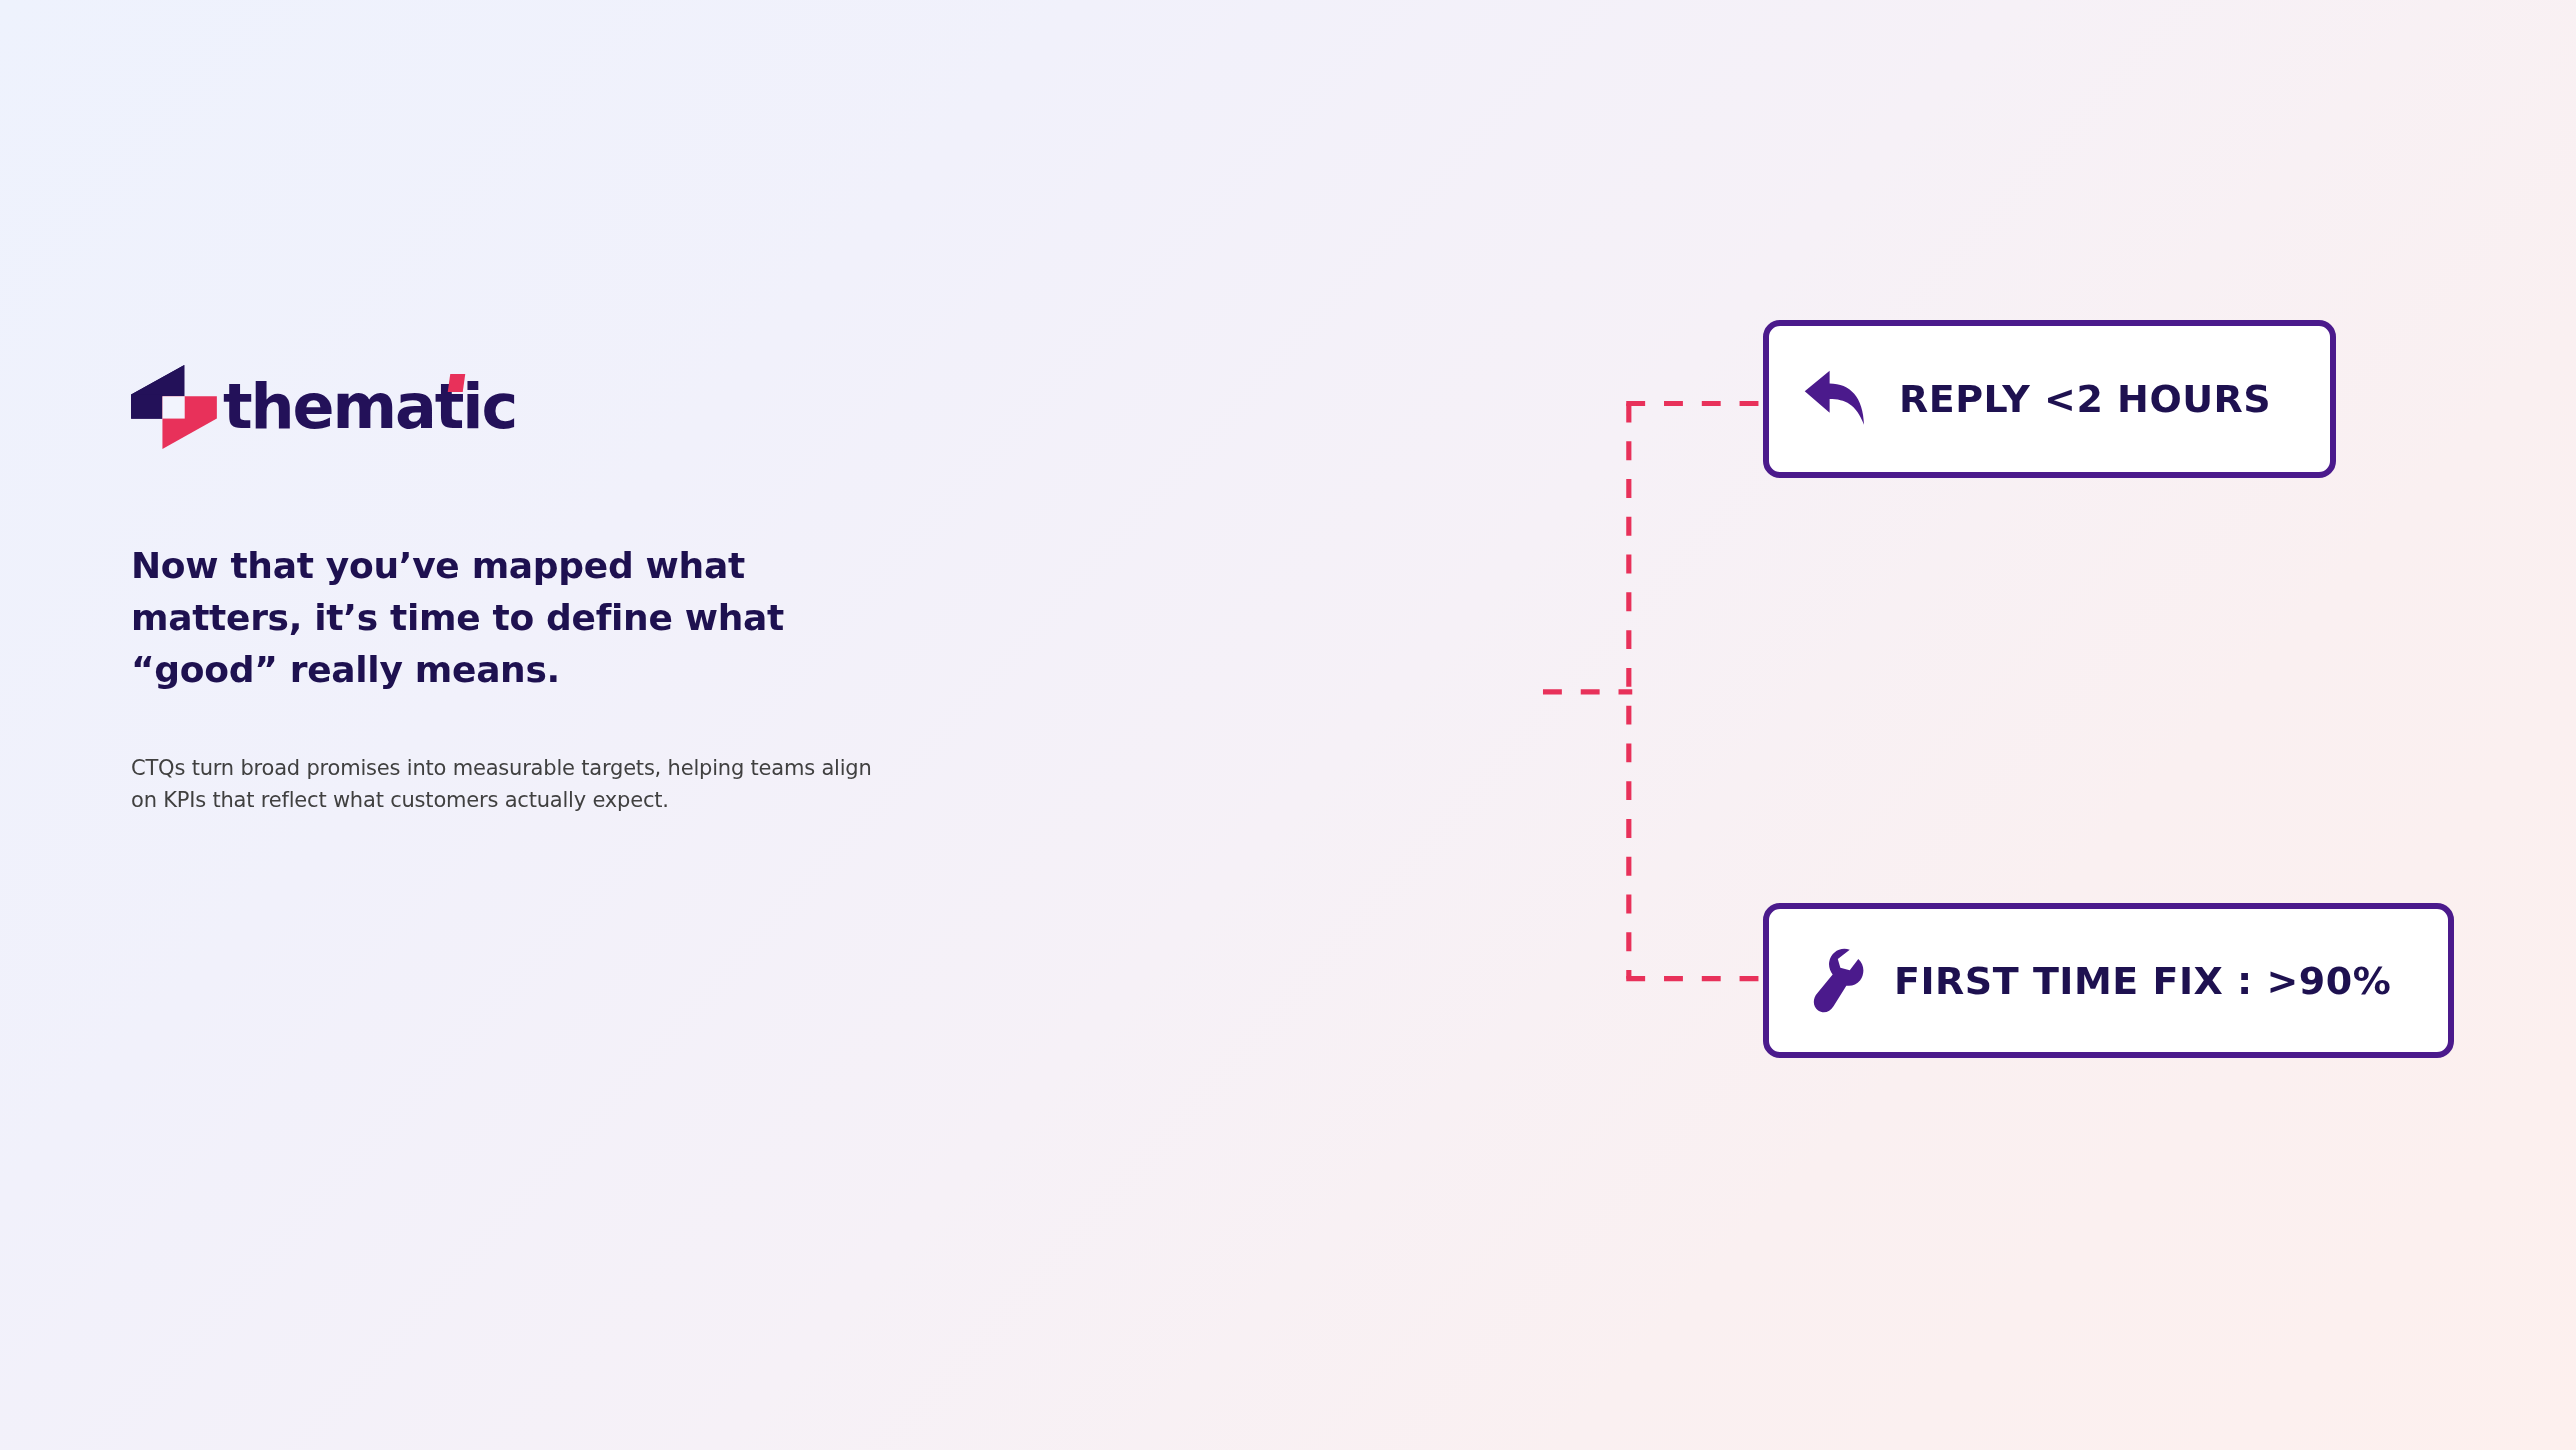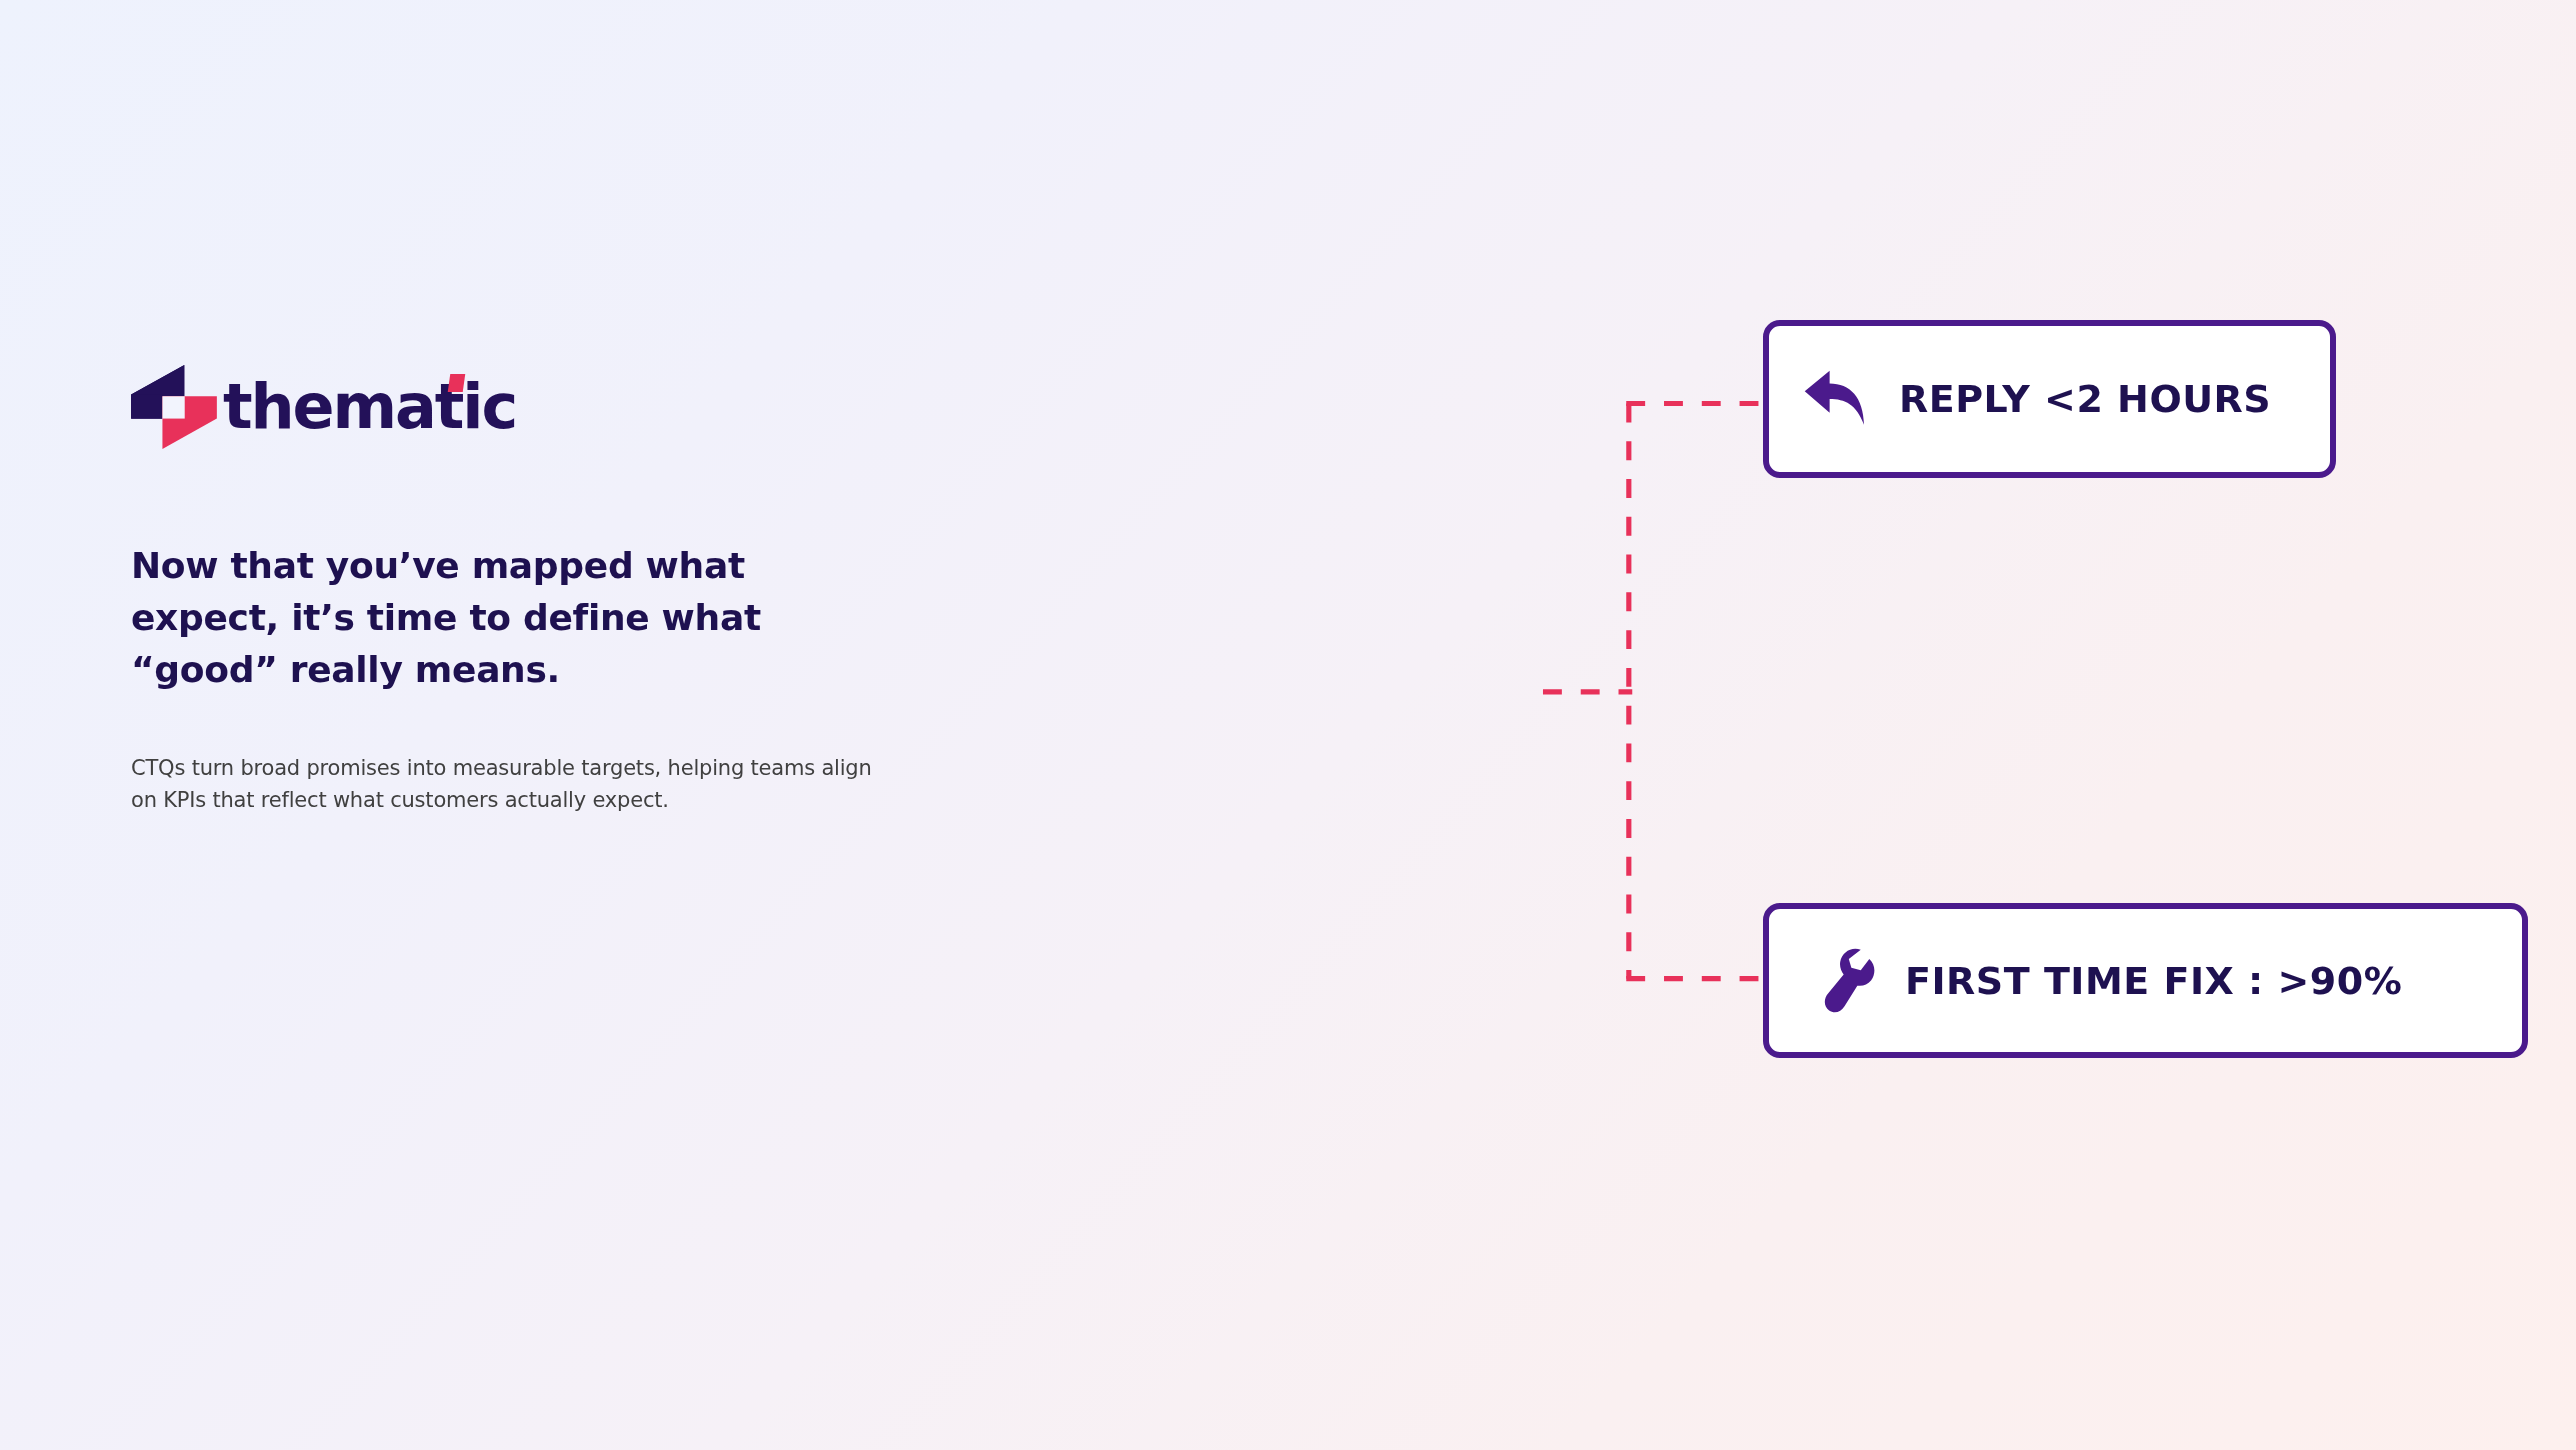--- a/index.html
+++ b/index.html
@@ -154,23 +154,23 @@
     height: 158px;
     padding-left: 34px;
   }
   #node-reply .node-icon { width: 67px; height: 62px; }
   #node-reply .node-label { font-size: 38px; margin-left: 29px; }
 
   
   #node-first-time-fix {
     left: 1763px;
     top: 903px;
-    width: 765px;
+    width: 691px;
     height: 155px;
-    padding-left: 53px;
+    padding-left: 42px;
   }
   #node-first-time-fix .node-icon { width: 57px; height: 65px; }
   #node-first-time-fix .node-label { font-size: 38px; margin-left: 26px; }
 </style>
 </head>
 <body>
 
 <div id="canvas">
 
   <div class="left-col">
@@ -181,21 +181,21 @@
           <path d="M0 34.5 L62 0 L62 36.5 L36.5 36.5 L36.5 62.5 L0 62.5 Z" fill="#231159"></path>
           <path d="M62 0 L62 36.5 L36.5 36.5 L36.5 62.5 L0 62.5 L0 34.5 Z" fill="#231159"></path>
           <rect x="0" y="34.5" width="36.5" height="28" fill="#231159"></rect>
           <path d="M36.5 36.5 L100 36.5 L100 62.5 L36.5 98 Z" fill="#e8315a"></path>
           <rect x="36.5" y="36.5" width="26" height="26" fill="#f2f4fd"></rect>
         </svg>
       </span>
       <span class="logo-word">thematic<span class="dot-accent"></span></span>
     </div>
 
-    <div class="headline">Now that you’ve mapped what expect, it’s time to define what “good” really means.</div>
+    <div class="headline">Now that you’ve mapped what matters, it’s time to define what “good” really means.</div>
 
     <div class="bodycopy">CTQs turn broad promises into measurable targets, helping teams align on KPIs that reflect what customers actually expect.</div>
   </div>
 
   <div class="diagram">
 
     <svg class="connector-svg" viewBox="0 0 3000 1689" xmlns="http://www.w3.org/2000/svg">
 
       <line x1="1897" y1="470" x2="1897" y2="1140" stroke="#e8315a" stroke-width="6" stroke-dasharray="22 22" stroke-linecap="butt"></line>
 

